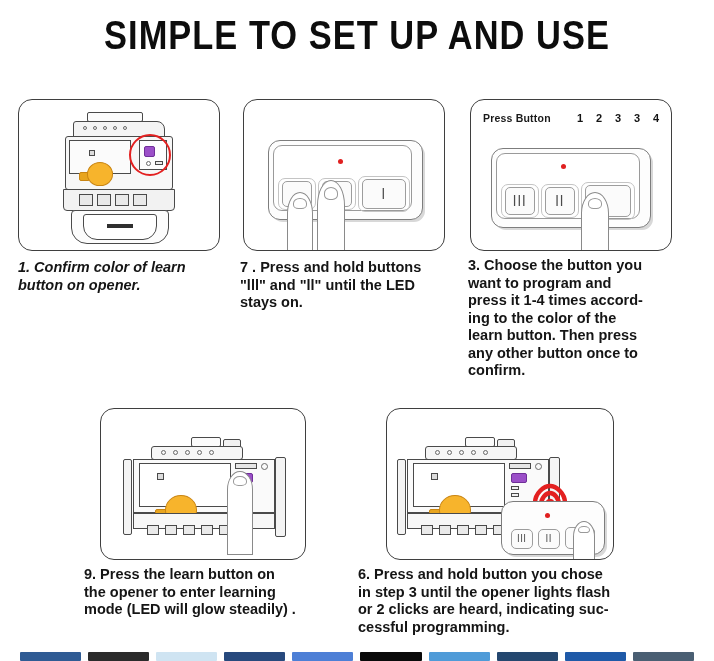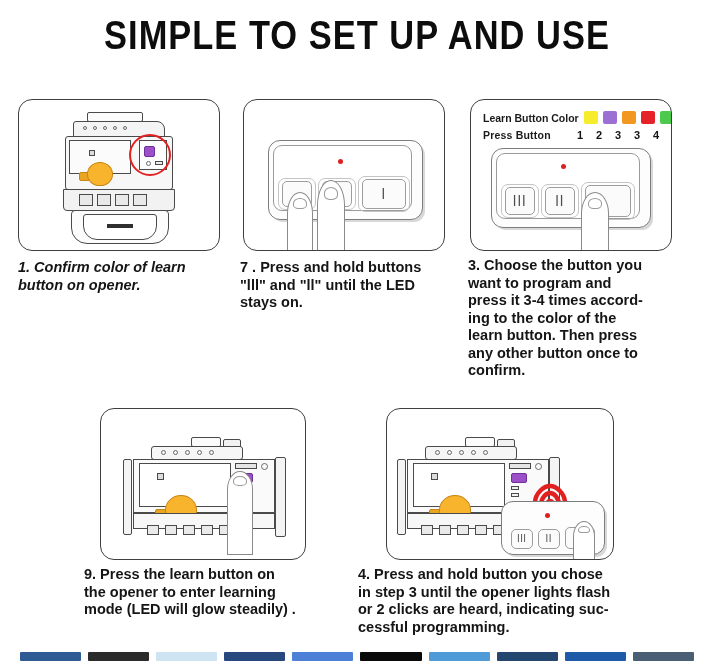--- a/index.html
+++ b/index.html
@@ -300,30 +300,20 @@
 
 <div class="caption" style="left:240px; top:259px; width:220px;">7 .  Press and hold buttons
 "lll" and "ll"  until the LED
 stays on.</div>
 
 <div class="panel" style="left:470px; top:99px; width:202px; height:152px;">
   <div class="panel-art">
 
     <div class="legend">
       <div class="legend-row">
-        <span class="legend-label">Learn Button Color</span>
-        <span class="legend-swatches">
-          <span class="swatch" style="background:#f7ec2b"></span>
-          <span class="swatch" style="background:#9b6fd4"></span>
-          <span class="swatch" style="background:#f2971f"></span>
-          <span class="swatch" style="background:#e62229"></span>
-          <span class="swatch" style="background:#4dc94d"></span>
-        </span>
-      </div>
-      <div class="legend-row">
         <span class="legend-label press">Press  Button</span>
         <span class="legend-counts">
           <span class="count">1</span>
           <span class="count">2</span>
           <span class="count">3</span>
           <span class="count">3</span>
           <span class="count">4</span>
         </span>
       </div>
     </div>
@@ -341,21 +331,21 @@
     </div>
 
     <div class="finger" style="left:110px; top:92px; width:28px; height:62px;">
       <div class="nail"></div>
     </div>
   </div>
 </div>
 
 <div class="caption" style="left:468px; top:257px; width:230px;">3. Choose the button you
 want to program and
-press  it 3-4 times accord-
+press  it 1-4 times accord-
 ing to the color of the
 learn button. Then press
 any other button once to
 confirm.</div>
 
 <div class="panel" style="left:100px; top:408px; width:206px; height:152px;">
   <div class="panel-art">
     <div class="opener" style="left:22px; top:28px; width:164px; height:104px;">
 
       <div class="op-line" style="left:0px; top:22px; width:9px; height:76px; border-radius:2px; background:#f4f4f4;"></div>
@@ -445,21 +435,21 @@
       <div class="rbtn" style="left:10px; top:28px; width:22px; height:20px; font-size:10px; letter-spacing:1px;">lll</div>
       <div class="rbtn" style="left:37px; top:28px; width:22px; height:20px; font-size:10px; letter-spacing:1px;">ll</div>
       <div class="rbtn" style="left:64px; top:26px; width:30px; height:22px;"></div>
     </div>
     <div class="finger" style="left:186px; top:112px; width:22px; height:46px;">
       <div class="nail"></div>
     </div>
   </div>
 </div>
 
-<div class="caption" style="left:358px; top:566px; width:300px;">4. Press and hold button you chose
+<div class="caption" style="left:358px; top:566px; width:300px;">6. Press and hold button you chose
 in step 3 until the opener lights flash
 or 2 clicks are heard, indicating suc-
 cessful programming.</div>
 
 <div id="filmstrip">
   <div class="thumb" style="background:#2f5b94"></div>
   <div class="thumb" style="background:#2b2b2b"></div>
   <div class="thumb" style="background:#cfe4f2"></div>
   <div class="thumb" style="background:#27497d"></div>
   <div class="thumb" style="background:#4d7fd6"></div>

